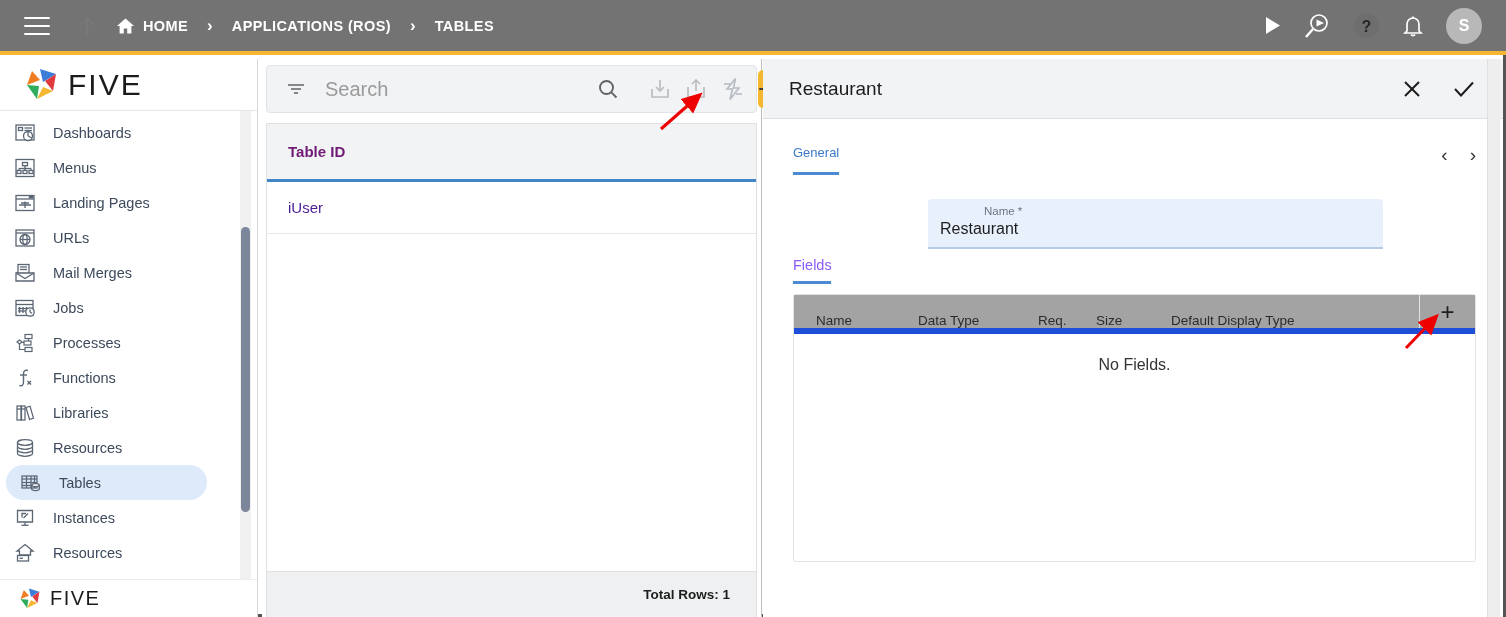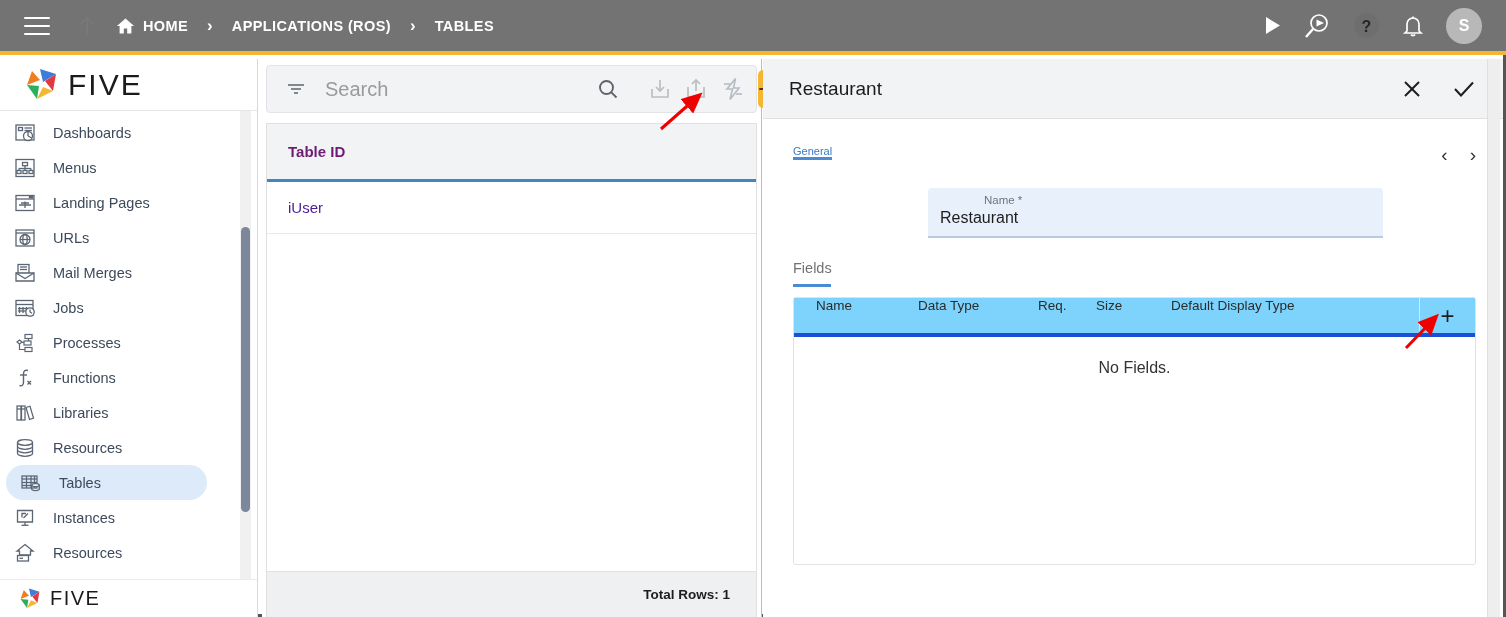--- a/index.html
+++ b/index.html
@@ -143,48 +143,48 @@
     height: 60px; background: #f2f3f5; border-bottom: 1px solid #e0e0e0;
     display: flex; align-items: center; padding: 0 26px;
   }
   .rp-title { font-size: 19px; color: #1d1d1d; }
   .rp-header-actions { margin-left: auto; display: flex; align-items: center; gap: 26px; }
   .rp-ico-btn { width: 26px; height: 26px; cursor: pointer; display:flex;align-items:center;justify-content:center;}
   .rp-body { flex: 1 1 auto; position: relative; padding: 26px 27px 0 30px; overflow: hidden;}
 
   .tabrow { display: flex; align-items: flex-start; }
   .tab {
-    font-size: 11px; color: #3b79c4; cursor: pointer; padding-bottom: 0;
+    font-size: 13px; color: #3b79c4; cursor: pointer; padding-bottom: 12px;
     border-bottom: 3px solid #4d8ad4; font-weight: 400;
   }
   .pager { margin-left: auto; display: flex; gap: 22px; }
   .pager-btn { font-size: 19px; color: #333; cursor: pointer; line-height: 1; }
 
   .field-wrap { margin-top: 24px; display: flex; }
   .textfield {
     width: 455px; height: 50px; background: #e8f0fb;
     border-bottom: 2px solid #b8cbe6; border-radius: 4px 4px 0 0;
     padding: 6px 12px 0 12px; margin-left: 135px; cursor: text;
   }
   .tf-label { font-size: 11.5px; color: #6e7580; margin-left: 44px; }
   .tf-value { font-size: 16px; color: #1d1d1d; margin-top: 3px; }
 
   .section-label {
-    margin-top: 22px; font-size: 14.5px; color: #737373;
+    margin-top: 8px; font-size: 14.5px; color: #8b5cf6;
     display: inline-block; padding-bottom: 8px;
   }
   .section-underline { width: 38px; height: 3px; background: #4d8ad4; }
 
   .fieldbox {
     margin-top: 10px; height: 268px; border: 1px solid #e2e2e2;
     border-radius: 3px; display: flex; flex-direction: column; background: #fff;
   }
   .fb-head {
-    height: 39px; background: #7dd3fc; border-bottom: 4px solid #1d4ed8;
-    display: flex; align-items: flex-start;
+    height: 39px; background: #a3a3a3; border-bottom: 6px solid #1d4ed8;
+    display: flex; align-items: flex-end;
   }
   .fb-th { font-size: 13.5px; color: #2b2b2b; }
   .fb-addcell {
     margin-left: auto; width: 56px; height: 100%;
     border-left: 1px solid #e2e2e2;
     display: flex; align-items: center; justify-content: center; cursor: pointer;
   }
   .fb-add-plus { font-size: 24px; color: #1d1d1d; line-height: 1; }
   .fb-body { flex: 1; display: flex; justify-content: center; padding-top: 22px; }
   .fb-empty { font-size: 16px; color: #333; }

